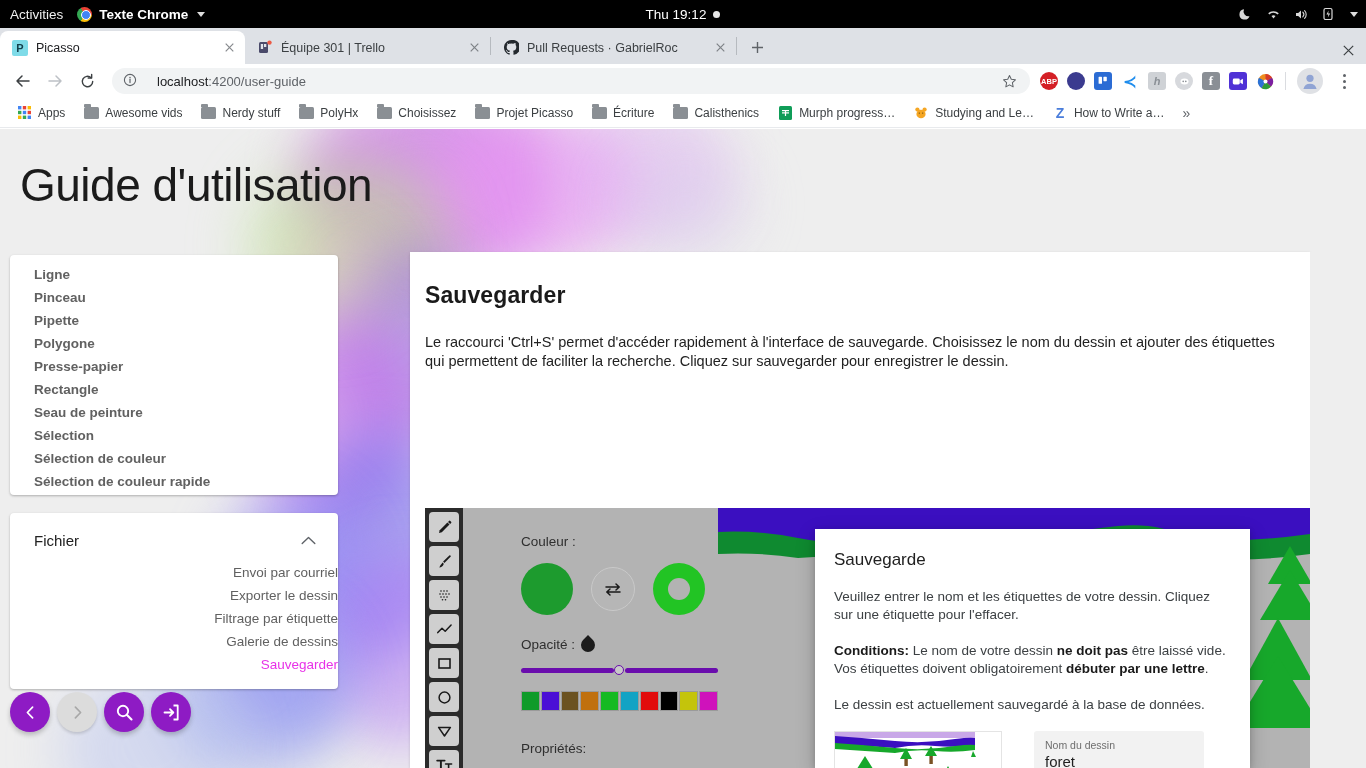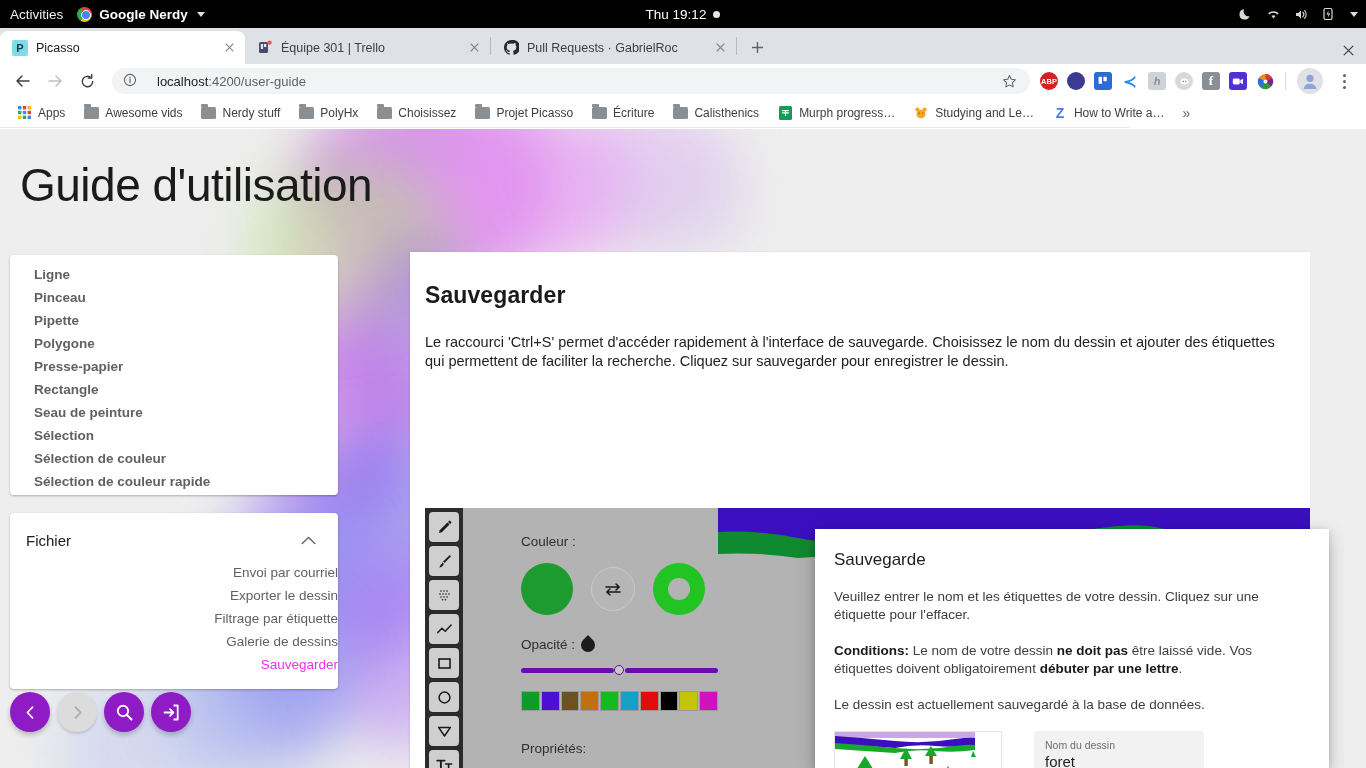--- a/index.html
+++ b/index.html
@@ -118,21 +118,21 @@
     box-shadow:0 1px 3px rgba(0,0,0,.16), 0 1px 2px rgba(0,0,0,.12);
     z-index:4;
   }
   #tools-card { left:10px; top:126px; width:328px; height:240px; overflow:hidden; }
   .tool-list { padding:8px 0 0 0; }
   .tool-item { font-size:13.5px; color:#616161; padding:3px 0 3px 24px; line-height:17px;font-weight:bold; }
 
   #fichier-card { left:10px; top:384px; width:328px; height:176px; }
   .card-head {
     display:flex; align-items:center; justify-content:space-between;
-    padding:18px 22px 10px 16px;
+    padding:18px 22px 10px 24px;
     text-align:right;
   }
   .card-head-title { font-size:15px; color:#212121; }
   .chev { color:#5f6368; }
   .file-list { padding:2px 0 10px 0; }
   .file-item { font-size:13.5px; color:#616161; padding:3px 0 3px 24px; line-height:17px;text-align:right; }
   .file-item.active { color:#e832e8; }
 
   
   .fabs { position:absolute; left:10px; top:563px; display:flex; align-items:center; gap:7px; z-index:6; }
@@ -193,21 +193,21 @@
   .slider { position:relative; height:5px; background:#6a0dad; border-radius:3px; }
   .slider i { position:absolute; top:-3px; width:10px;height:10px;border-radius:50%;background:#c8c8c8;border:1px solid #6a0dad; }
   .palette { display:flex; gap:1px; margin-top:18px; }
   .palette b { width:20px;height:20px;display:block;border:1px solid #9a9a9a; }
   .props { font-size:13.5px; margin-top:30px; }
 
   .shot-canvas { position:absolute; left:293px; top:0; width:592px; height:260px; overflow:hidden; }
 
   
   .dialog {
-    position:absolute; left:815px; top:400px; width:514px; height:239px;
+    position:absolute; left:815px; top:400px; width:435px; height:239px;
     background:#ffffff; z-index:7; overflow:hidden;
     box-shadow:0 6px 18px rgba(0,0,0,.22), 0 2px 6px rgba(0,0,0,.16);
   }
   .dlg-title { font-size:17px; color:#212121; padding:21px 0 0 19px; }
   .dlg-p { font-size:13.5px; color:#3c4043; line-height:18px; padding:18px 24px 0 19px; }
   .dlg-p b { color:#1a1a1a; font-weight:700; }
   .dlg-row { display:flex; gap:32px; padding:17px 0 0 19px; }
   .thumb { width:168px; height:62px; background:#ffffff; border:1px solid #e4e4e4; overflow:hidden; position:relative; }
   .field { width:170px; }
   .field-box { background:#f2f2f2; border-bottom:1px solid #9e9e9e; padding:8px 11px 5px 11px; border-radius:3px 3px 0 0; }
@@ -216,21 +216,21 @@
 
   .scroll-gap { position:absolute; left:1310px; top:123px; width:56px; height:516px; background:#eeeeee; z-index:5; }
 </style>
 </head>
 <body>
 
 <div class="gnome-bar">
   <div class="gnome-activities">Activities</div>
   <div class="gnome-app">
     <span class="chrome-dot"></span>
-    <span>Google Nerdy</span>
+    <span>Texte Chrome</span>
     <span class="caret-tiny"></span>
   </div>
   <div class="gnome-clock">
     <span>Thu 19:12</span>
     <span class="rec-dot"></span>
   </div>
   <div class="gnome-right">
     <span>
       <svg width="14" height="14" viewBox="0 0 14 14">
           <path d="M10.5 9.2A5 5 0 0 1 5 2.2a5.2 5.2 0 1 0 5.5 7z" fill="#d8d8d8"></path>

